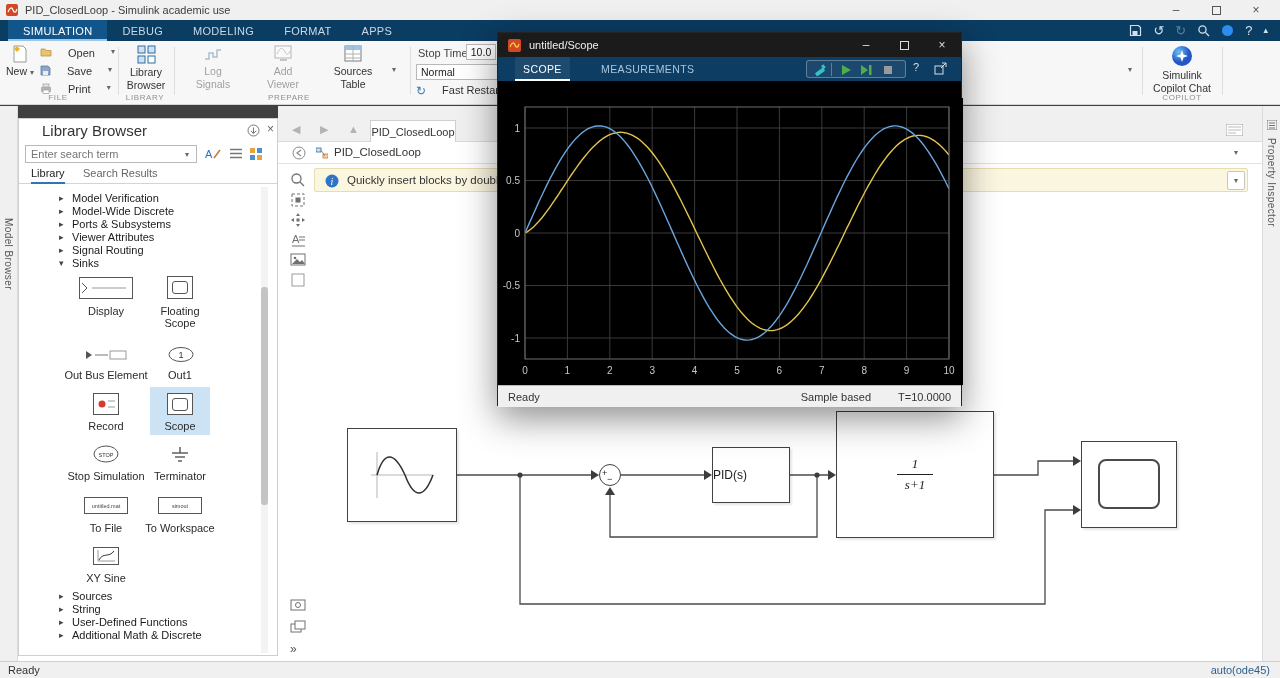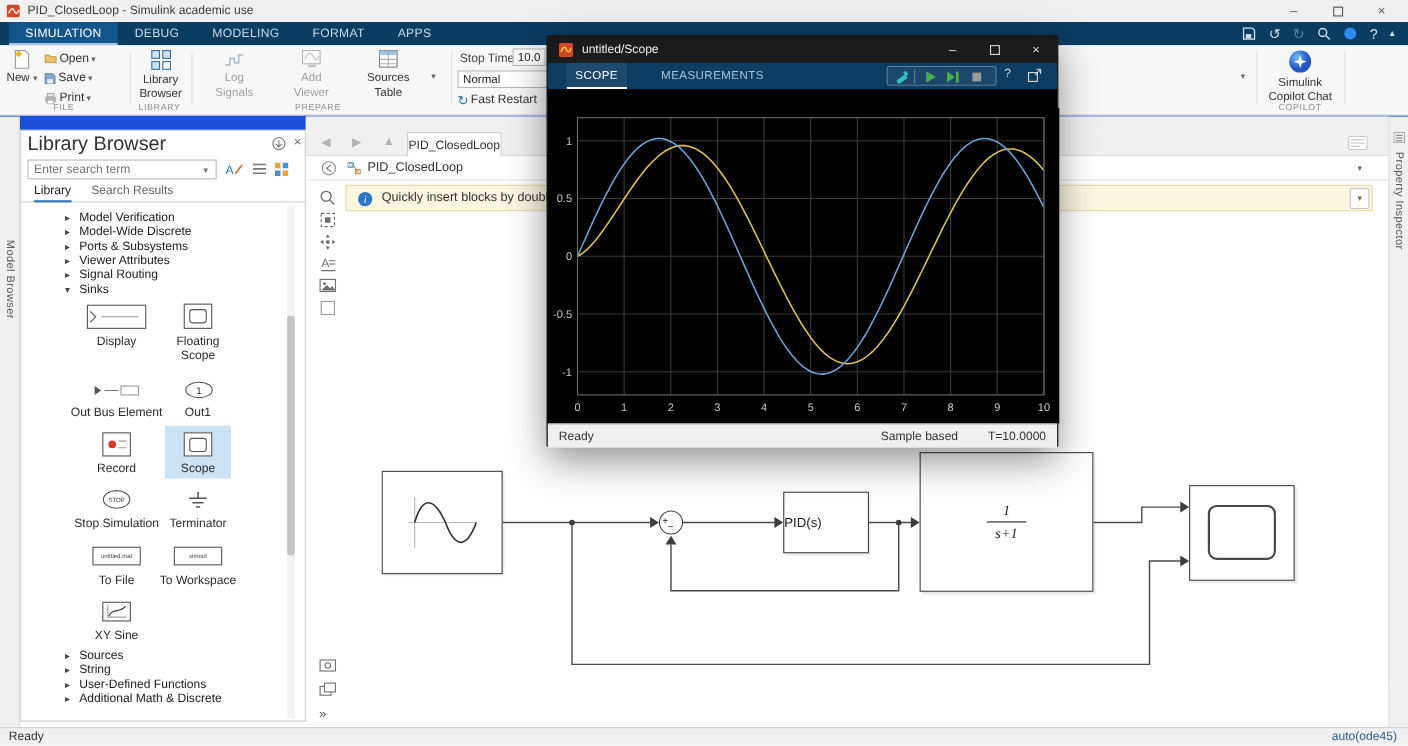--- a/index.html
+++ b/index.html
@@ -1,18 +1,18 @@
 <!DOCTYPE html>
 <html><head>
 <meta charset="utf-8">
 <style>
 *{margin:0;padding:0;box-sizing:border-box}
 body{width:1280px;height:678px;font-family:"Liberation Sans",sans-serif;overflow:hidden;background:#fff;user-select:none}
 .abs{position:absolute}
-#app{position:relative;width:1280px;height:622px;background:#1d4ed8;font-size:11px;color:#333}
+#app{position:relative;width:1280px;height:622px;background:#404040;font-size:11px;color:#333}
 svg{display:block}
 
 #titlebar{left:0;top:0;width:1280px;height:20px;background:#f0f0f0;display:flex;align-items:center}
 #titlebar .ttext{margin-left:7px;font-size:11px;color:#3c3c3c}
 .wincontrols{position:absolute;right:4px;top:0;height:20px;display:flex}
 .wc{width:40px;height:20px;display:flex;align-items:center;justify-content:center;color:#555;font-size:12px}
 .restore-glyph{width:9px;height:9px;border:1px solid #555}
 
 #ribbontabs{left:0;top:20px;width:1280px;height:21px;background:#0b3c62;display:flex;padding-left:8px}
 .rtab{padding:0 15px;display:flex;align-items:center;font-size:11px;letter-spacing:.3px;color:#c7d9e8;cursor:default}
@@ -21,21 +21,21 @@
 .qicon{display:flex;align-items:center;justify-content:center;font-size:13px;line-height:1}
 .dim{opacity:.4}
 
 #ribbon{left:0;top:41px;width:1280px;height:64px;background:#f7f7f7;border-bottom:1px solid #d5d5d5}
 .seclabel{position:absolute;bottom:2px;font-size:8px;letter-spacing:.6px;color:#909090;text-align:center}
 .rdiv{position:absolute;top:6px;height:48px;width:1px;background:#dedede}
 .bigbtn{position:absolute;top:4px;text-align:center;color:#333}
 .bigbtn .icn{display:flex;justify-content:center;margin-bottom:2px}
 .blabel{font-size:10.5px;line-height:11.5px}
 .disabled{opacity:.45}
-.smallbtn{position:absolute;display:flex;align-items:center;gap:2px;font-size:11px;color:#333}
+.smallbtn{position:absolute;display:flex;align-items:flex-start;gap:16px;font-size:11px;color:#333}
 .caret{font-size:8px;color:#666}
 .inputbox{position:absolute;background:#fff;border:1px solid #b9b9b9;font-size:10.5px;color:#222}
 
 .vstrip{background:#f0f0f0}
 .vtext{writing-mode:vertical-lr;font-size:10px;color:#555;letter-spacing:.4px}
 
 #libpanel{left:18px;top:118px;width:260px;height:538px;background:#fff;border:1px solid #cfcfcf}
 #libpanel .hdr{position:absolute;left:0;top:0;width:100%;height:22px;display:flex;align-items:center}
 .treerow{position:absolute;left:40px;display:flex;align-items:center;gap:5px;font-size:11px;color:#1a1a1a;height:13px}
 .tarrow{font-size:9px;color:#444;width:8px}
@@ -399,21 +399,21 @@
       <div style="width:36px;height:1px;background:#222"></div>
       <span class="serifi" style="font-size:13px;color:#222">s+1</span>
     </div>
     <div class="simblock" style="left:803px;top:335px;width:96px;height:87px">
       <div class="abs" style="left:16px;top:17px;width:62px;height:50px;border:2px solid #4a4a4a;border-radius:8px"></div>
     </div>
   </div>
 
   <div id="libpanel" class="abs">
     <div class="hdr">
-      <span style="margin-left:6px;font-size:18px;color:#333">Library Browser</span>
+      <span style="margin-left:23px;font-size:15px;color:#333">Library Browser</span>
       <span class="abs" style="left:228px;top:5px">
           <svg width="13" height="13">
             <circle cx="6.5" cy="6.5" r="5.5" fill="none" stroke="#777"></circle>
             <path d="M6.5 3.5 V9.5 M3.8 6.8 L6.5 9.5 9.2 6.8" fill="none" stroke="#777"></path>
           </svg>
         </span>
       <span class="abs" style="left:248px;top:3px;color:#666;font-size:12px">×</span>
     </div>
     <div>
       <input class="inputbox" style="left: 6px; top: 26px; width: 172px; height: 18px; padding: 0px 16px 0px 5px; font-size: 11px;" placeholder="Enter search term">

